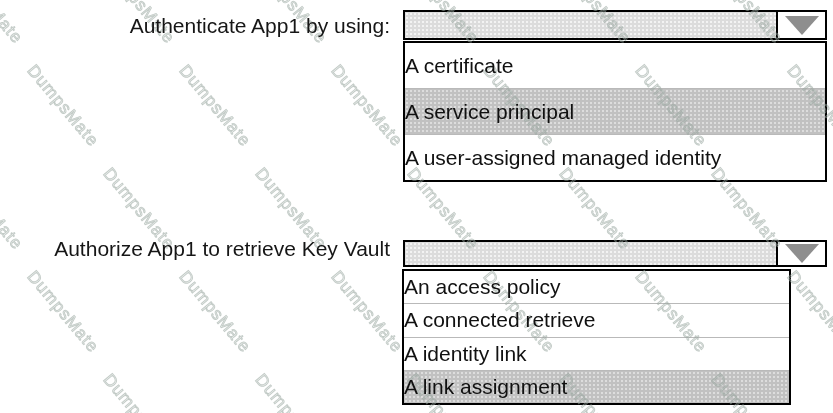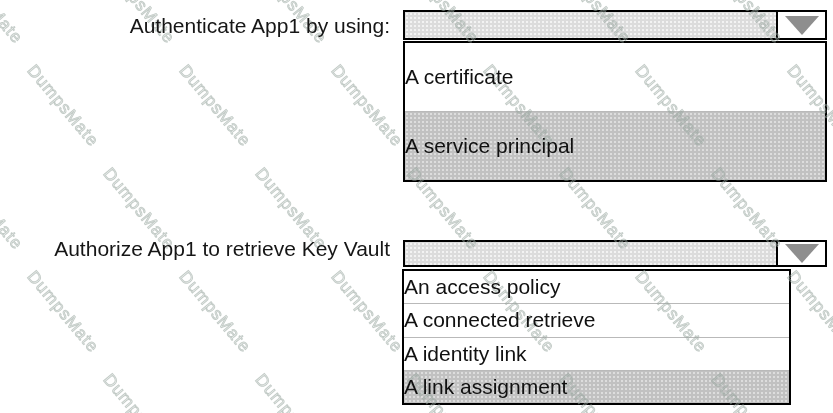--- a/index.html
+++ b/index.html
@@ -139,20 +139,23 @@
   </div>
 </div>
 
 <div class="dd-list" id="dd1-list">
   <div class="dd-row">
     <span>A certificate</span>
   </div>
   <div class="dd-row selected">
     <span>A service principal</span>
   </div>
+  <div class="dd-row">
+    <span>A user-assigned managed identity</span>
+  </div>
 </div>
 
 <div class="q-label" id="q2-label">
   <span>Authorize App1 to retrieve Key Vault</span><br>
 </div>
 
 <div class="dd-header" id="dd2-header">
   <div class="dd-arrow-cell">
     <div class="tri"></div>
   </div>

